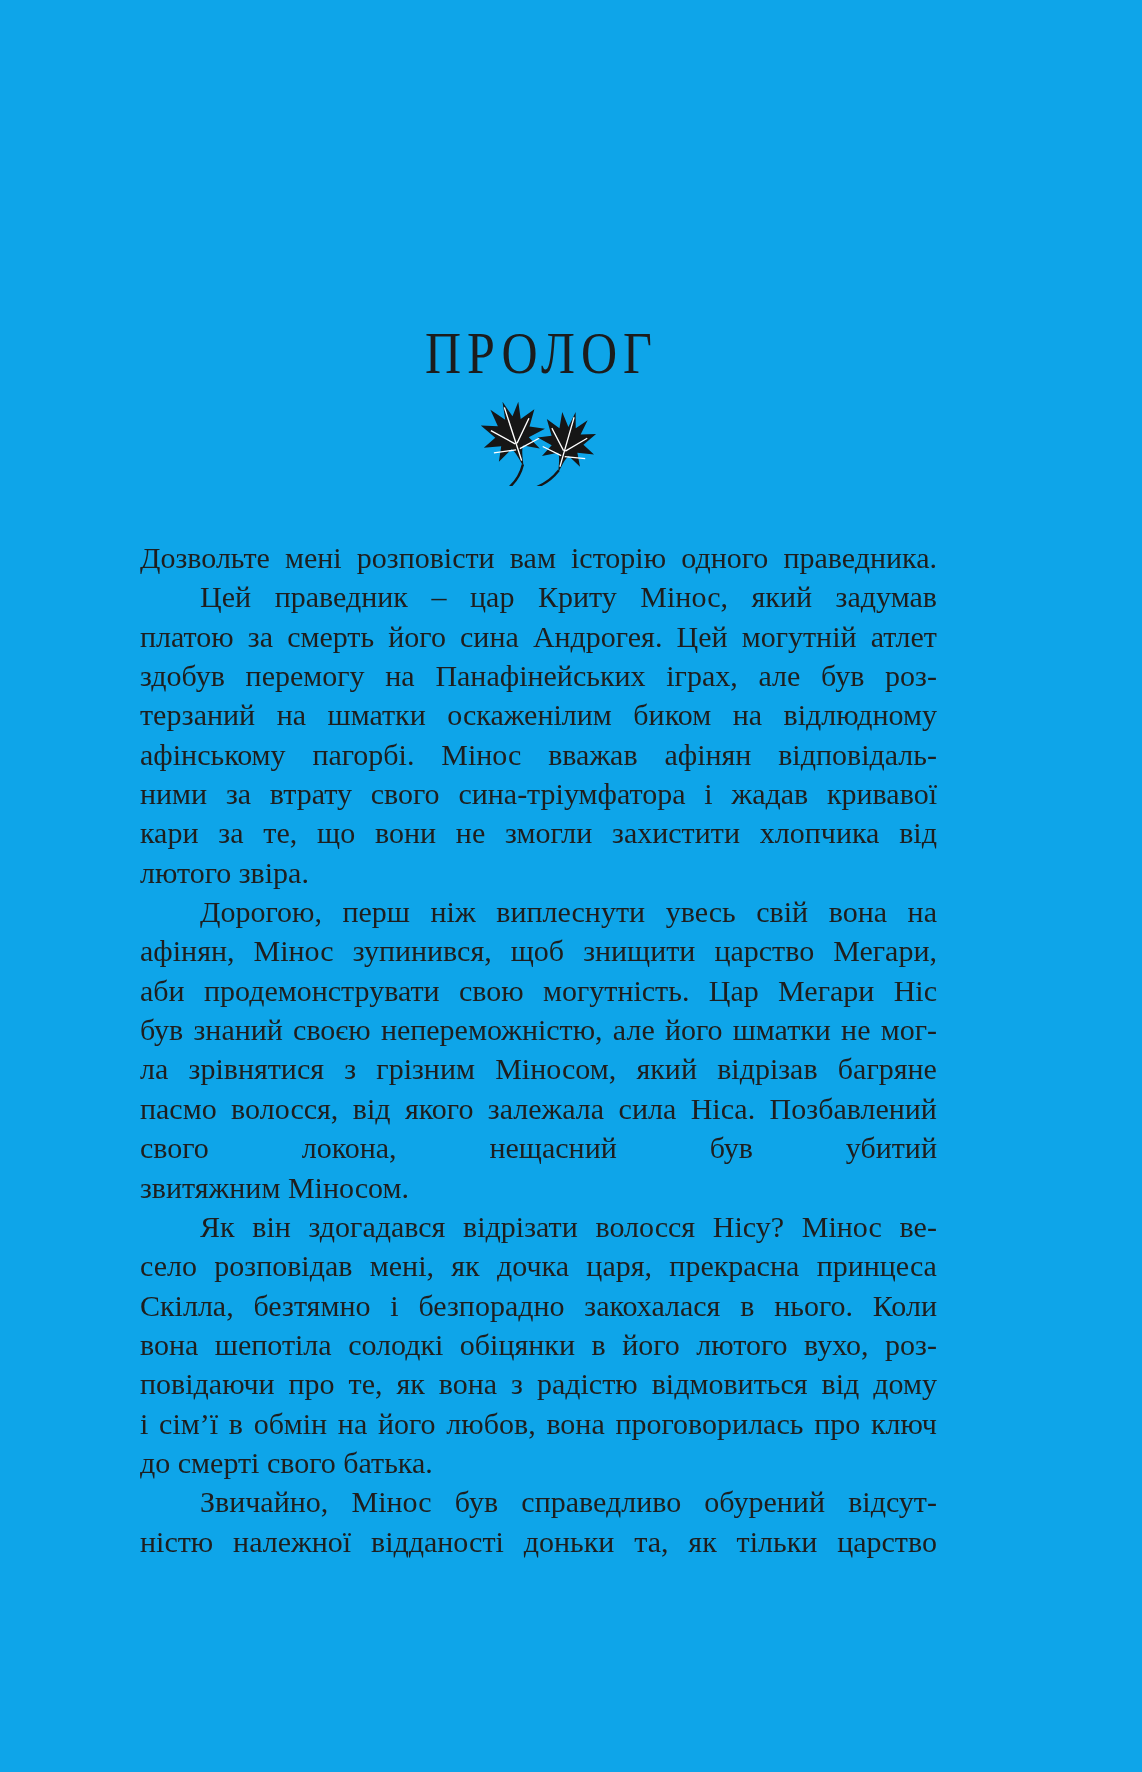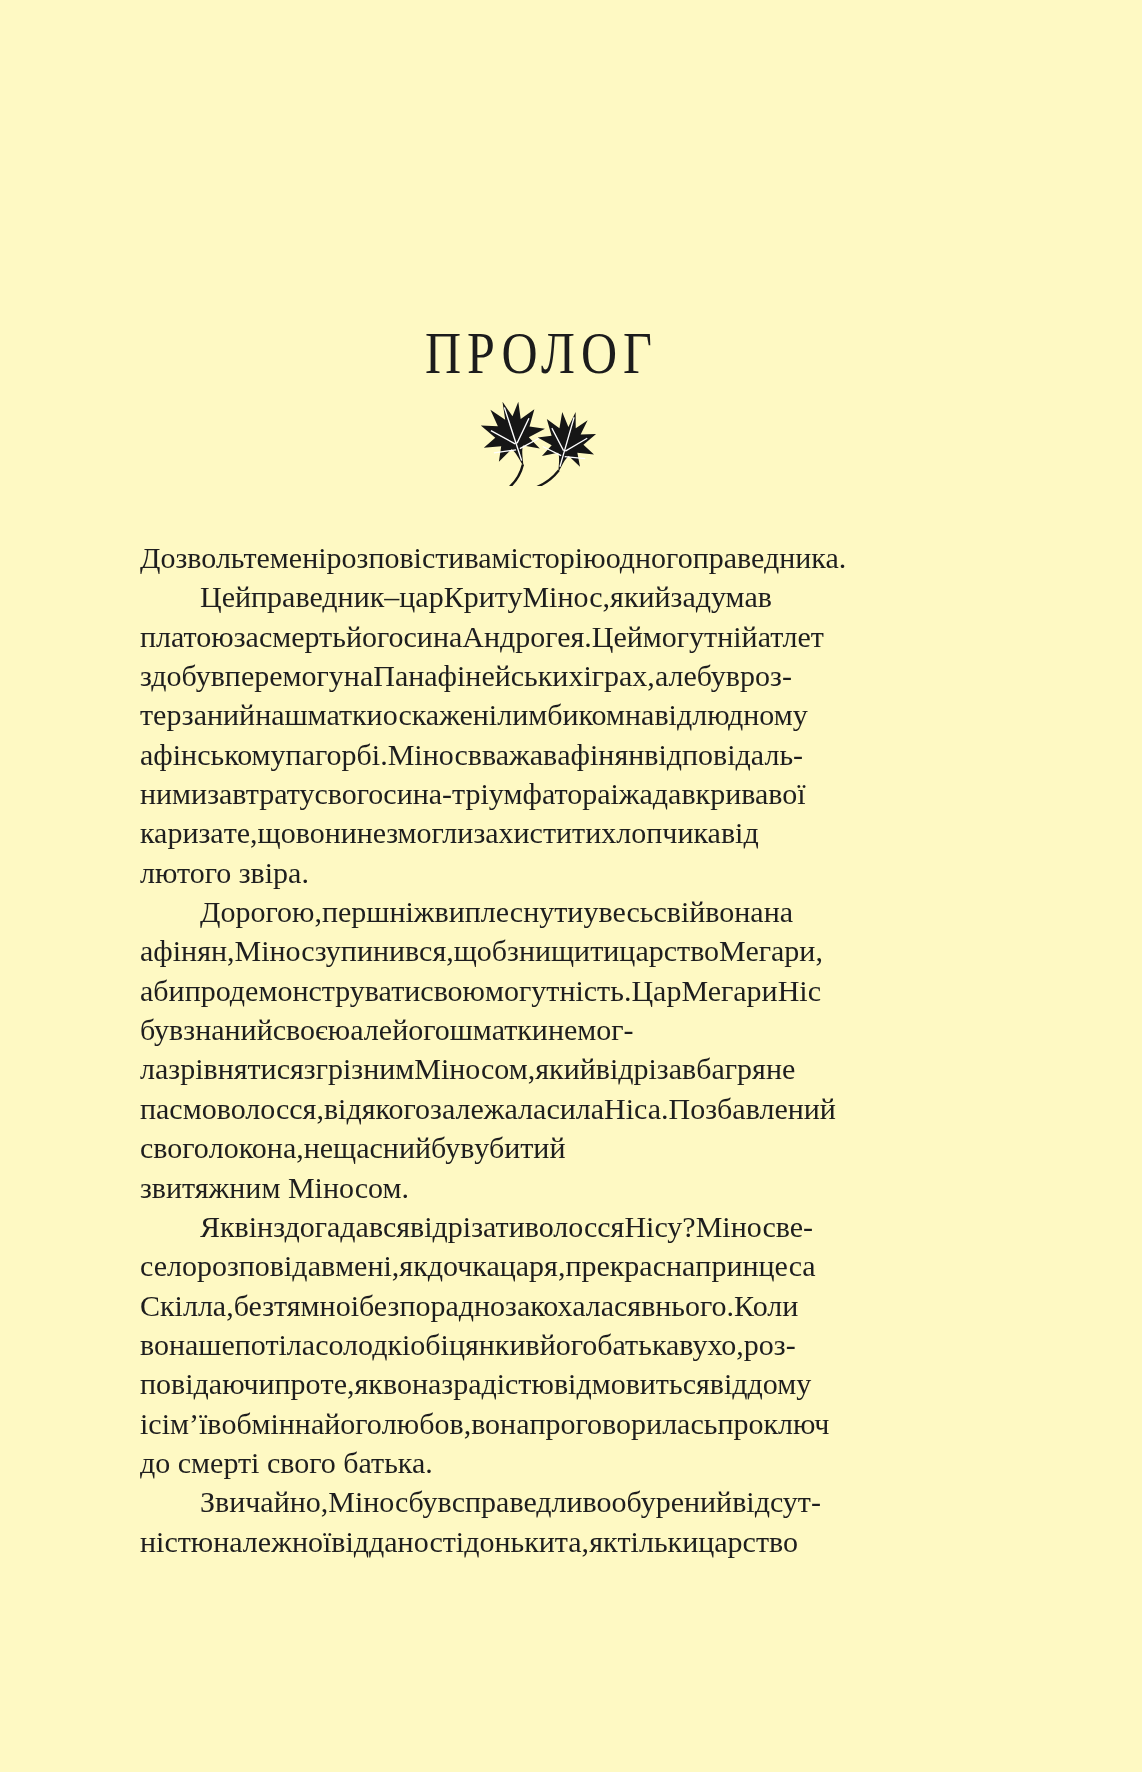--- a/index.html
+++ b/index.html
@@ -5,21 +5,21 @@
   html, body {
     margin: 0;
     padding: 0;
     background: #e8e8e8;
   }
   .page {
     position: relative;
     width: 1142px;
     height: 1772px;
     margin: 0 auto;
-    background: #fef9c3;
+    background: #0ea5e9;
     color: #1e1e1e;
     font-family: "Liberation Serif", "DejaVu Serif", serif;
     overflow: hidden;
   }
   .chapter-title {
     position: absolute;
     top: 318px;
     left: 140px;
     width: 797px;
     margin: 0;
@@ -47,20 +47,21 @@
     font-size: 30px;
     color: #1e1e1e;
   }
   .line {
     height: 39.35px;
     line-height: 39.35px;
     white-space: nowrap;
   }
   .line.just {
     display: flex;
+    justify-content: space-between;
     white-space: normal;
   }
   .line.ind { padding-left: 60px; }
 </style>
 </head>
 <body>
 
 <div class="page">
 
   <h1 class="chapter-title"><span class="tspan">ПРОЛОГ</span></h1>
@@ -188,20 +189,21 @@
         <span>свою</span>
         <span>могутність.</span>
         <span>Цар</span>
         <span>Мегари</span>
         <span>Ніс</span>
       </div>
       <div class="line just">
         <span>був</span>
         <span>знаний</span>
         <span>своєю</span>
+        <span>непереможністю,</span>
         <span>але</span>
         <span>його</span>
         <span>шматки</span>
         <span>не</span>
         <span>мог-</span>
       </div>
       <div class="line just">
         <span>ла</span>
         <span>зрівнятися</span>
         <span>з</span>
@@ -259,21 +261,21 @@
         <span>нього.</span>
         <span>Коли</span>
       </div>
       <div class="line just">
         <span>вона</span>
         <span>шепотіла</span>
         <span>солодкі</span>
         <span>обіцянки</span>
         <span>в</span>
         <span>його</span>
-        <span>батька</span>
+        <span>лютого</span>
         <span>вухо,</span>
         <span>роз-</span>
       </div>
       <div class="line just">
         <span>повідаючи</span>
         <span>про</span>
         <span>те,</span>
         <span>як</span>
         <span>вона</span>
         <span>з</span>

